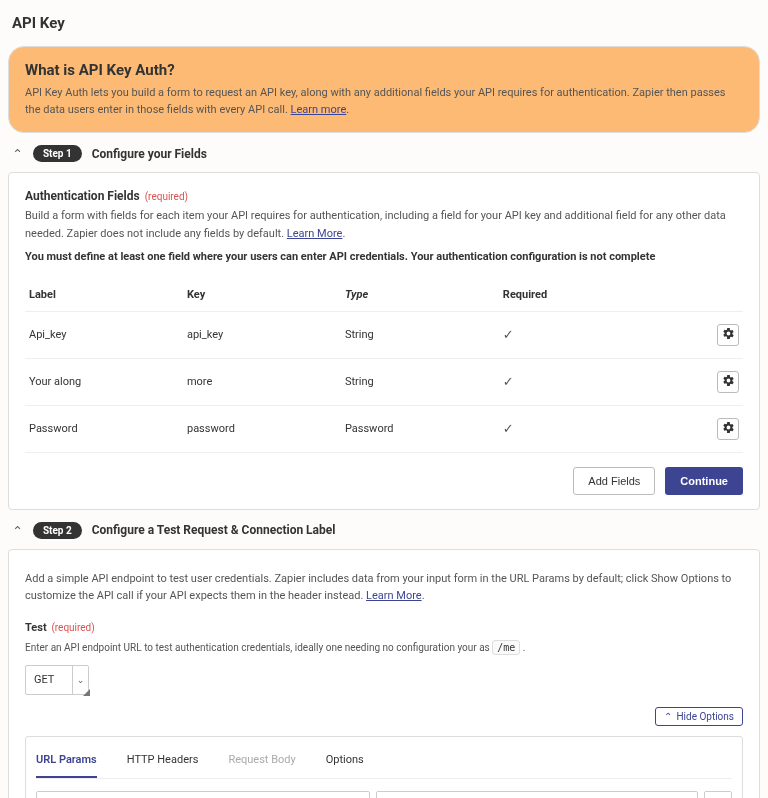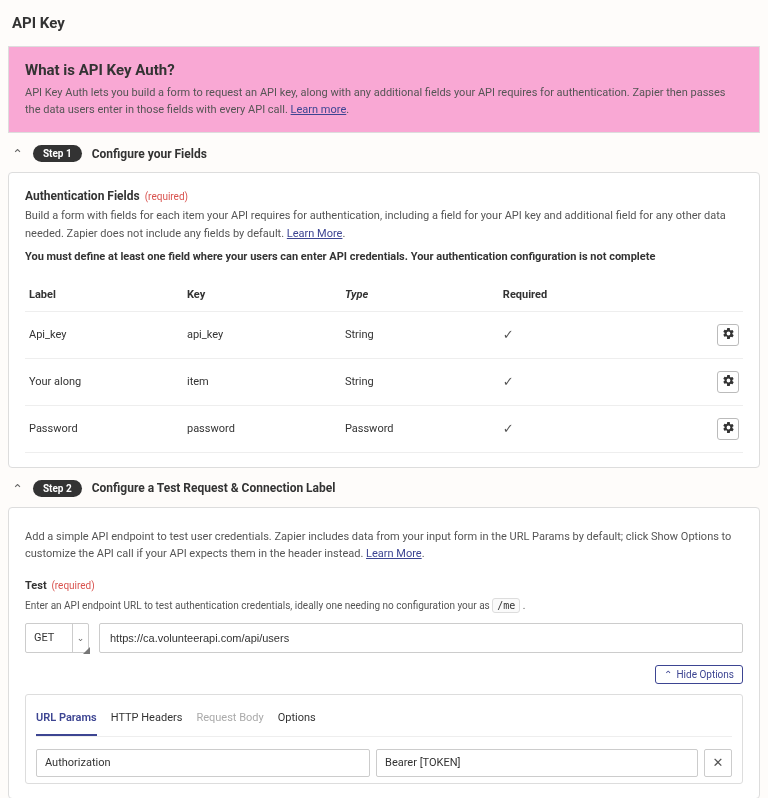--- a/index.html
+++ b/index.html
@@ -11,22 +11,22 @@
     padding: 8px;
   }
   .page-title {
     font-size: 15px;
     font-weight: 700;
     color: #333;
     margin: 6px 0 14px 4px;
   }
   .card {
     border: 1px solid #ddd;
-    border-radius: 0;
-    background: #f9a8d4;
+    border-radius: 16px;
+    background: #fdba74;
     margin-bottom: 12px;
   }
   .intro-card { padding: 14px 16px; }
   .intro-title {
     font-size: 15px;
     font-weight: 700;
     color: #333;
     margin-bottom: 6px;
   }
   .intro-text {
@@ -234,21 +234,21 @@
     align-items: center;
     gap: 4px;
   }
   .options-panel {
     border: 1px solid #ddd;
     border-radius: 3px;
     padding: 10px 10px 0 10px;
   }
   .tabs {
     display: flex;
-    gap: 14px;
+    gap: 30px;
     border-bottom: 1px solid #eee;
     margin-bottom: 12px;
   }
   .tab {
     font-size: 11px;
     color: #333;
     padding: 6px 0 10px 0;
     cursor: pointer;
     border-bottom: 2px solid transparent;
   }
@@ -338,21 +338,21 @@
             <td>String</td>
             <td><span class="check">✓</span></td>
             <td class="col-gear"><span class="gear-btn">
                 <span><svg viewBox="0 0 24 24">
                     <path d="M19.14,12.94a7,7,0,0,0,0-1.88l2-1.55a.5.5,0,0,0,.12-.64l-1.9-3.3a.5.5,0,0,0-.6-.22l-2.35.94a7,7,0,0,0-1.63-.94l-.36-2.5A.5.5,0,0,0,14,2H10a.5.5,0,0,0-.49.42l-.36,2.5a7,7,0,0,0-1.63.94L5.17,4.92a.5.5,0,0,0-.6.22l-1.9,3.3a.5.5,0,0,0,.12.64l2,1.55a7,7,0,0,0,0,1.88l-2,1.55a.5.5,0,0,0-.12.64l1.9,3.3a.5.5,0,0,0,.6.22l2.35-.94a7,7,0,0,0,1.63.94l.36,2.5A.5.5,0,0,0,10,22h4a.5.5,0,0,0,.49-.42l.36-2.5a7,7,0,0,0,1.63-.94l2.35.94a.5.5,0,0,0,.6-.22l1.9-3.3a.5.5,0,0,0-.12-.64ZM12,15.5A3.5,3.5,0,1,1,15.5,12,3.5,3.5,0,0,1,12,15.5Z"></path>
                   </svg></span>
               </span></td>
           </tr>
           <tr>
             <td>Your along</td>
-            <td class="key-link">item</td>
+            <td class="key-link">more</td>
             <td>String</td>
             <td><span class="check">✓</span></td>
             <td class="col-gear"><span class="gear-btn">
                 <span><svg viewBox="0 0 24 24">
                     <path d="M19.14,12.94a7,7,0,0,0,0-1.88l2-1.55a.5.5,0,0,0,.12-.64l-1.9-3.3a.5.5,0,0,0-.6-.22l-2.35.94a7,7,0,0,0-1.63-.94l-.36-2.5A.5.5,0,0,0,14,2H10a.5.5,0,0,0-.49.42l-.36,2.5a7,7,0,0,0-1.63.94L5.17,4.92a.5.5,0,0,0-.6.22l-1.9,3.3a.5.5,0,0,0,.12.64l2,1.55a7,7,0,0,0,0,1.88l-2,1.55a.5.5,0,0,0-.12.64l1.9,3.3a.5.5,0,0,0,.6.22l2.35-.94a7,7,0,0,0,1.63.94l.36,2.5A.5.5,0,0,0,10,22h4a.5.5,0,0,0,.49-.42l.36-2.5a7,7,0,0,0,1.63-.94l2.35.94a.5.5,0,0,0,.6-.22l1.9-3.3a.5.5,0,0,0-.12-.64ZM12,15.5A3.5,3.5,0,1,1,15.5,12,3.5,3.5,0,0,1,12,15.5Z"></path>
                   </svg></span>
               </span></td>
           </tr>
           <tr>
             <td>Password</td>
@@ -361,20 +361,24 @@
             <td><span class="check">✓</span></td>
             <td class="col-gear"><span class="gear-btn">
                 <span><svg viewBox="0 0 24 24">
                     <path d="M19.14,12.94a7,7,0,0,0,0-1.88l2-1.55a.5.5,0,0,0,.12-.64l-1.9-3.3a.5.5,0,0,0-.6-.22l-2.35.94a7,7,0,0,0-1.63-.94l-.36-2.5A.5.5,0,0,0,14,2H10a.5.5,0,0,0-.49.42l-.36,2.5a7,7,0,0,0-1.63.94L5.17,4.92a.5.5,0,0,0-.6.22l-1.9,3.3a.5.5,0,0,0,.12.64l2,1.55a7,7,0,0,0,0,1.88l-2,1.55a.5.5,0,0,0-.12.64l1.9,3.3a.5.5,0,0,0,.6.22l2.35-.94a7,7,0,0,0,1.63.94l.36,2.5A.5.5,0,0,0,10,22h4a.5.5,0,0,0,.49-.42l.36-2.5a7,7,0,0,0,1.63-.94l2.35.94a.5.5,0,0,0,.6-.22l1.9-3.3a.5.5,0,0,0-.12-.64ZM12,15.5A3.5,3.5,0,1,1,15.5,12,3.5,3.5,0,0,1,12,15.5Z"></path>
                   </svg></span>
               </span></td>
           </tr>
         </tbody>
     </table>
 
+    <div class="btn-row">
+      <button class="btn btn-outline">Add Fields</button>
+      <button class="btn btn-primary">Continue</button>
+    </div>
   </div>
 </div>
 
 <div class="section-wrapper">
   <div class="section-header">
     <span class="chevron">⌄</span>
     <span class="step-pill">Step 2</span>
     <span class="section-title">Configure a Test Request &amp; Connection Label</span>
   </div>
   <div class="section-body">
@@ -394,21 +398,20 @@
       <span class="code-chip">/me</span>
       <span> .</span>
     </div>
 
     <div class="req-row">
       <div class="method-box">
         <span>GET</span>
         <span class="method-caret">⌄</span>
         <span class="method-resize"></span>
       </div>
-      <input class="url-input" value="https://ca.volunteerapi.com/api/users" style="">
     </div>
 
     <div class="hide-options-row">
       <div class="hide-options-btn">
         <span style="transform:none">⌃</span>
         <span>Hide Options</span>
       </div>
     </div>
 
     <div class="options-panel">

